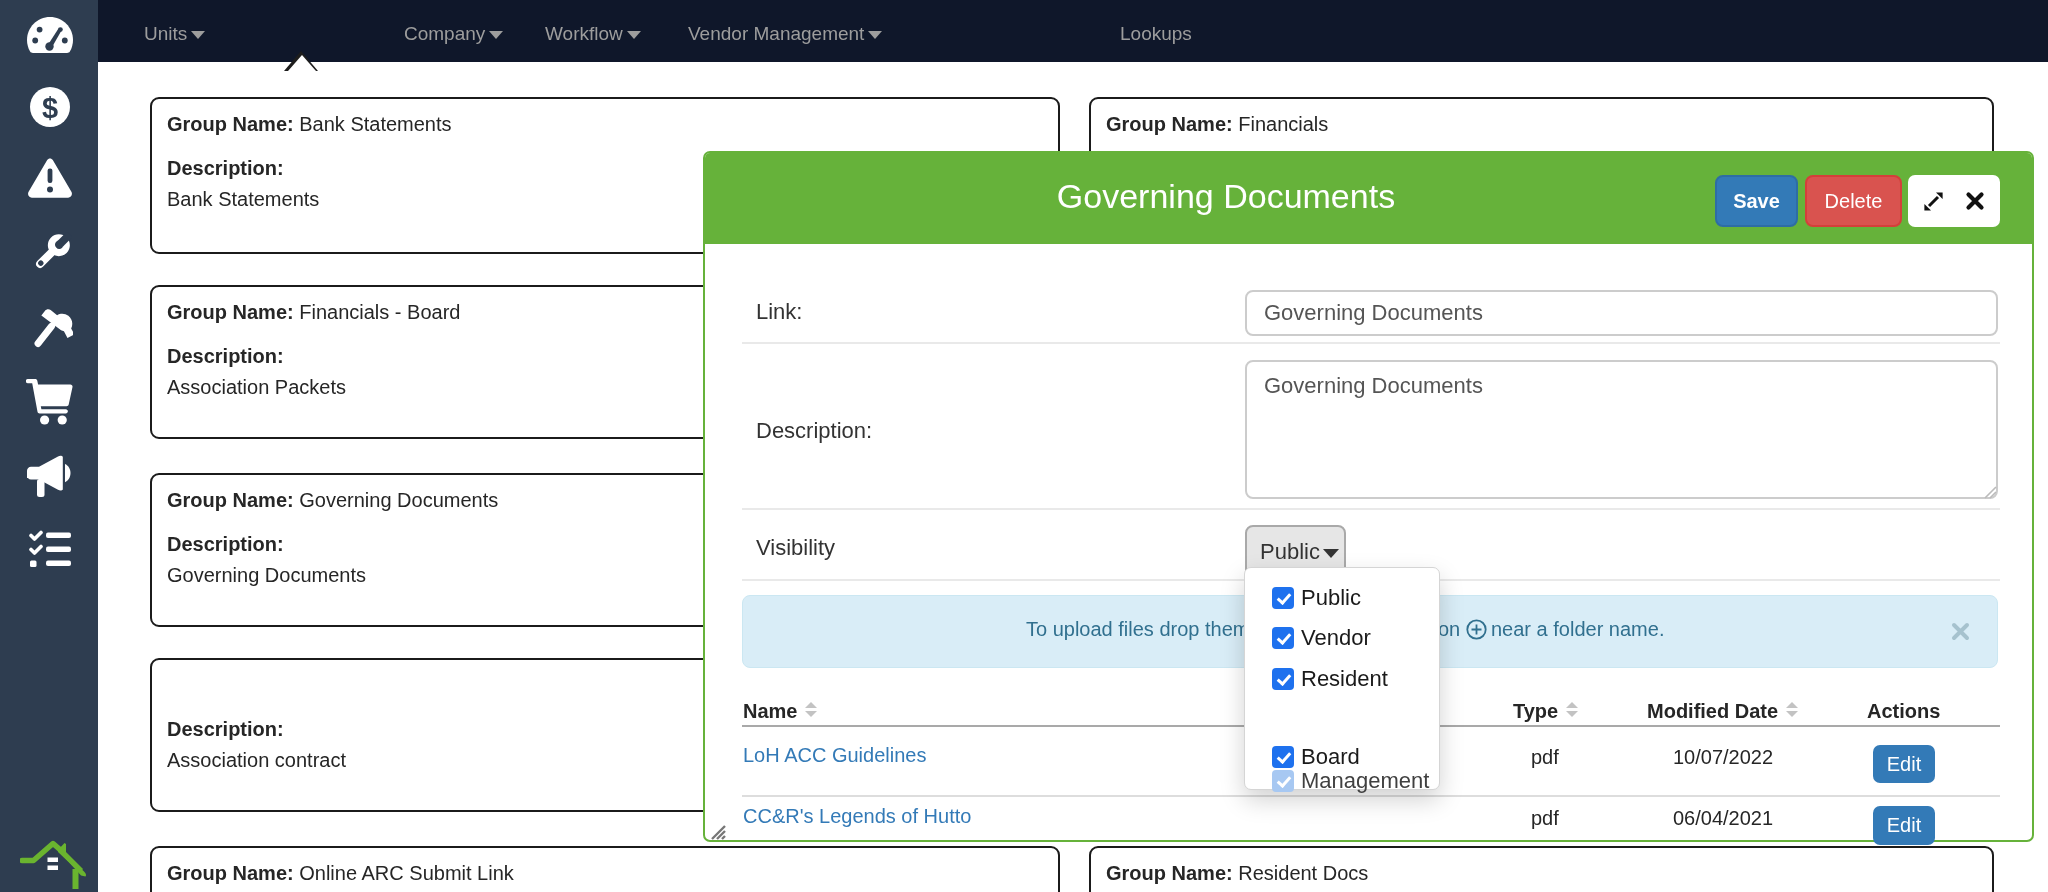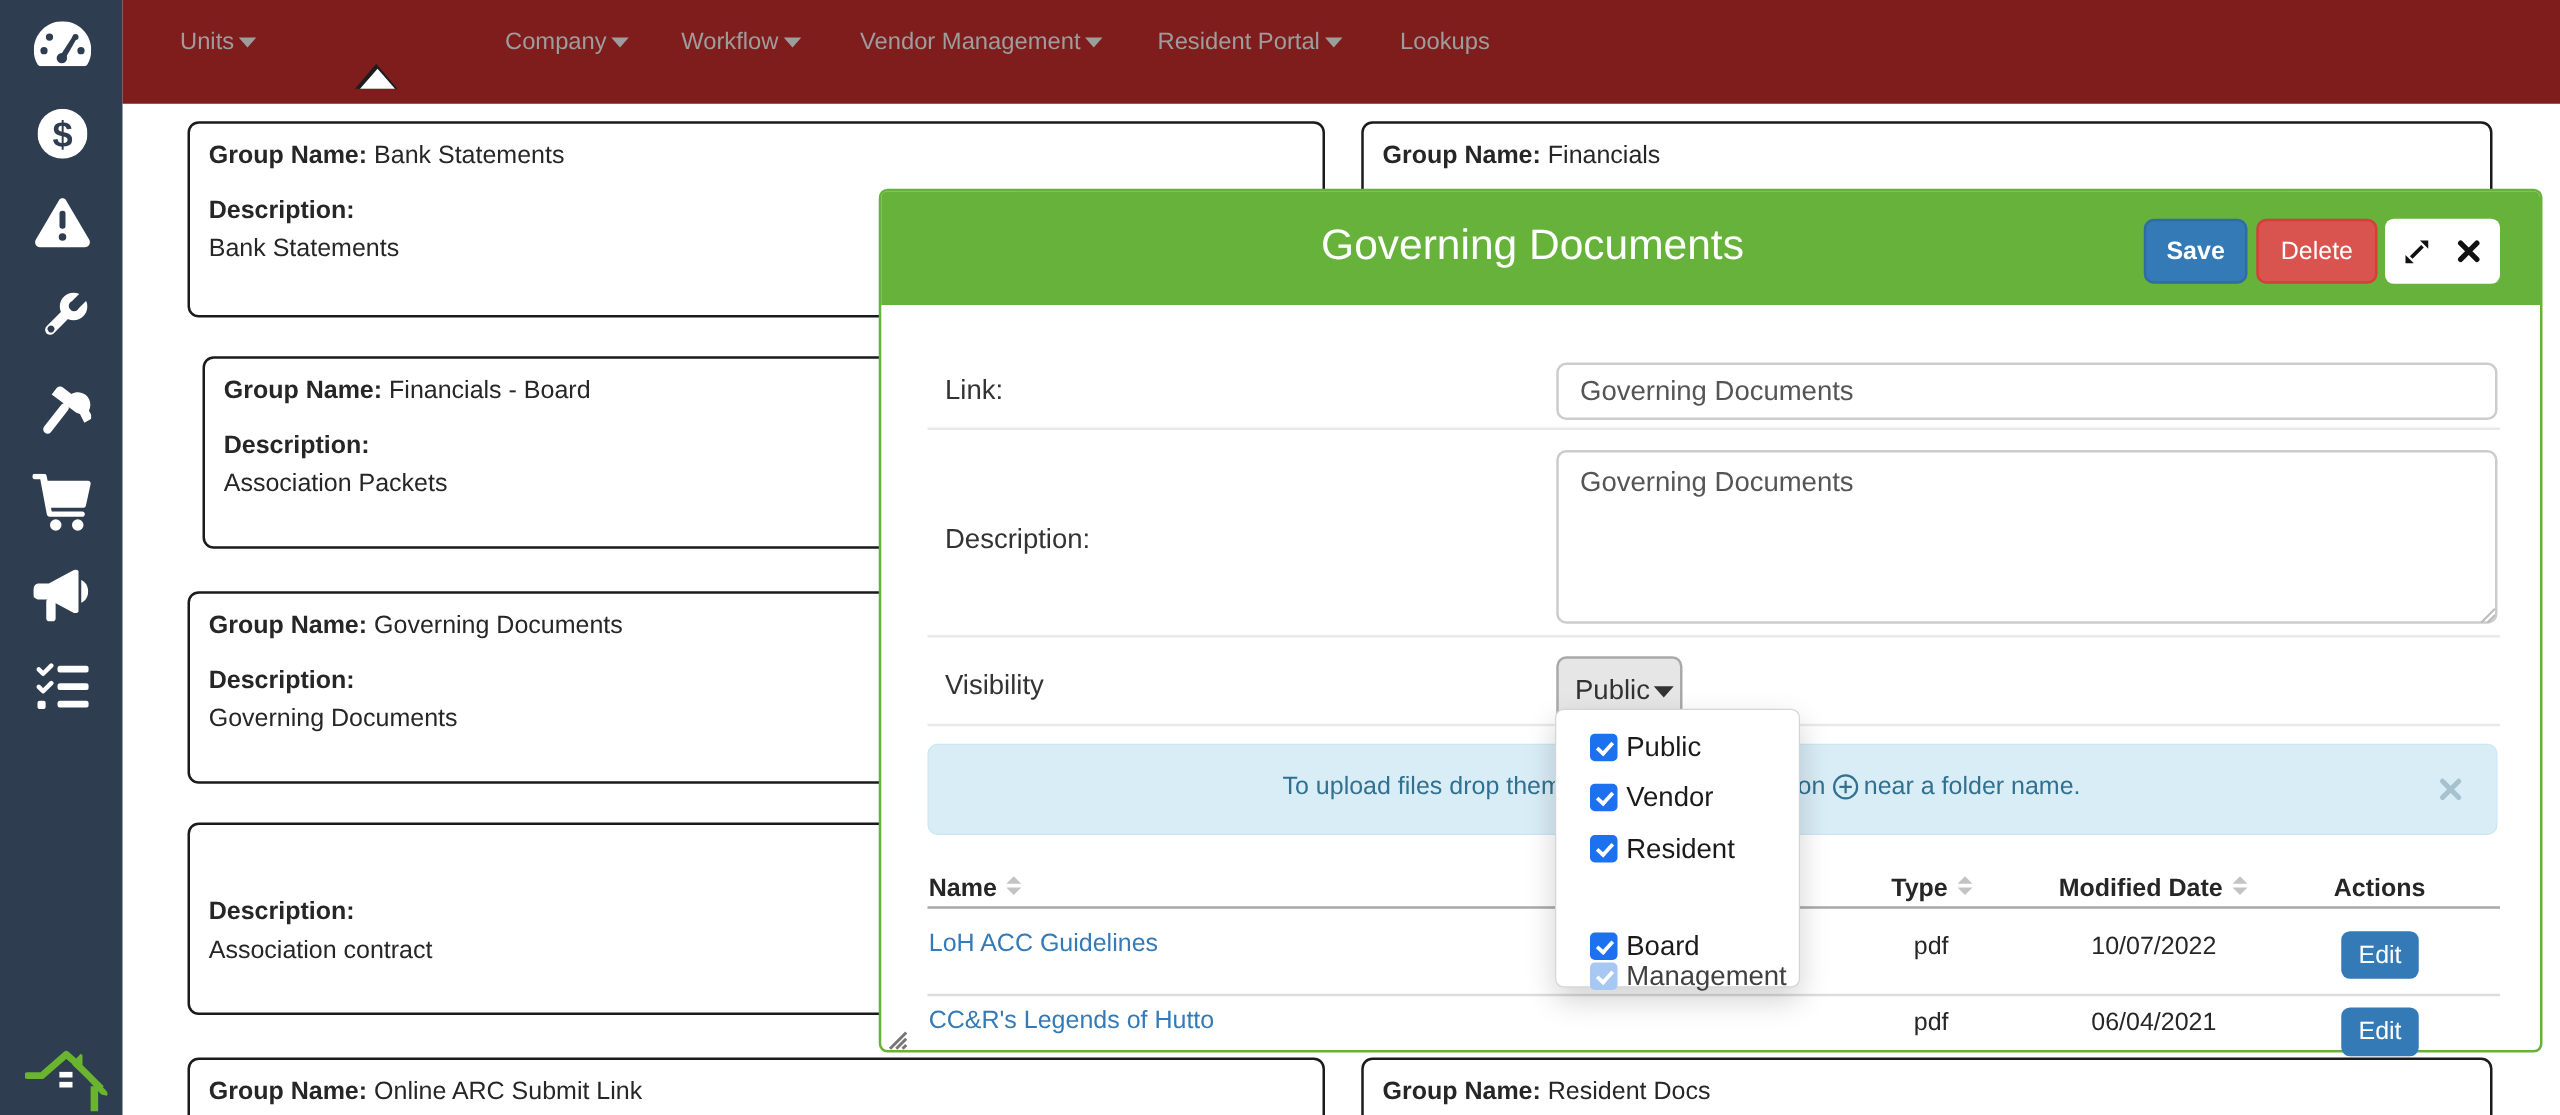--- a/index.html
+++ b/index.html
@@ -1,20 +1,20 @@
 <!DOCTYPE html>
 <html><head>
 <meta charset="utf-8">
 <style>
 * { margin:0; padding:0; box-sizing:border-box; }
 html,body { width:2048px; height:892px; overflow:hidden; background:#fff;
   font-family:"Liberation Sans", sans-serif; }
 .abs { position:absolute; }
 #sidebar { position:absolute; left:0; top:0; width:98px; height:892px; background:#2e3d50; }
-#navbar { position:absolute; left:98px; top:0; width:1950px; height:83px; background:#7f1d1d; }
+#navbar { position:absolute; left:98px; top:0; width:1950px; height:62px; background:#0f172a; }
 .navitem { position:absolute; top:0; height:71px; line-height:67px; font-size:19px; color:#9d9d9d; white-space:nowrap; }
 .caret { display:inline-block; width:0; height:0; border-left:7px solid transparent; border-right:7px solid transparent; border-top:8px solid #9d9d9d; margin-left:4px; vertical-align:middle; margin-top:0; }
 #activetab { position:absolute; left:125px; top:0; width:160px; height:71px; background:#38a05a; color:#fff; text-align:center; font-size:19px; line-height:67px; }
 #activetab .caret { border-top-color:#fff; }
 
 #notch { position:absolute; left:189.5px; top:55px; width:0; height:0;
   border-left:14px solid transparent; border-right:14px solid transparent; border-bottom:16px solid #fff; z-index:5; }
 #notchl { position:absolute; left:186px; top:51px; width:0; height:0;
   border-left:17.5px solid transparent; border-right:17.5px solid transparent; border-bottom:20px solid #1d1d1d; z-index:4; }
 .card { position:absolute; background:#fff; border:2px solid #1b1b1b; border-radius:9px; }
@@ -106,32 +106,31 @@
   <rect x="52.5" y="29" width="6" height="20" fill="#6ab42f"></rect>
   <rect x="27.5" y="17.5" width="10.5" height="4.5" fill="#fff"></rect>
   <rect x="27.5" y="25.5" width="10.5" height="4.5" fill="#fff"></rect>
 </svg>
 </div>
 <div id="navbar">
   <span class="navitem" style="left:46px;">Units<span class="caret"></span></span>
   <span class="navitem" style="left:306px;">Company<span class="caret"></span></span>
   <span class="navitem" style="left:447px;">Workflow<span class="caret"></span></span>
   <span class="navitem" style="left:590px;">Vendor Management<span class="caret"></span></span>
-  <span class="navitem" style="left:828px;">Resident Portal<span class="caret"></span></span>
   <span class="navitem" style="left:1022px;">Lookups</span>
   <div id="notchl"></div>
   <div id="notch"></div>
 </div>
 
 <div class="card" style="left:150px; top:97px;  width:910px; height:157px;">
   <div class="gn"><b>Group Name:</b> Bank Statements</div>
   <div class="dl">Description:</div>
   <div class="dv">Bank Statements</div>
 </div>
-<div class="card" style="left:162px; top:285px; width:910px; height:154px;">
+<div class="card" style="left:150px; top:285px; width:910px; height:154px;">
   <div class="gn"><b>Group Name:</b> Financials - Board</div>
   <div class="dl">Description:</div>
   <div class="dv">Association Packets</div>
 </div>
 <div class="card" style="left:150px; top:473px; width:910px; height:154px;">
   <div class="gn"><b>Group Name:</b> Governing Documents</div>
   <div class="dl">Description:</div>
   <div class="dv">Governing Documents</div>
 </div>
 <div class="card" style="left:150px; top:658px; width:910px; height:154px;">

